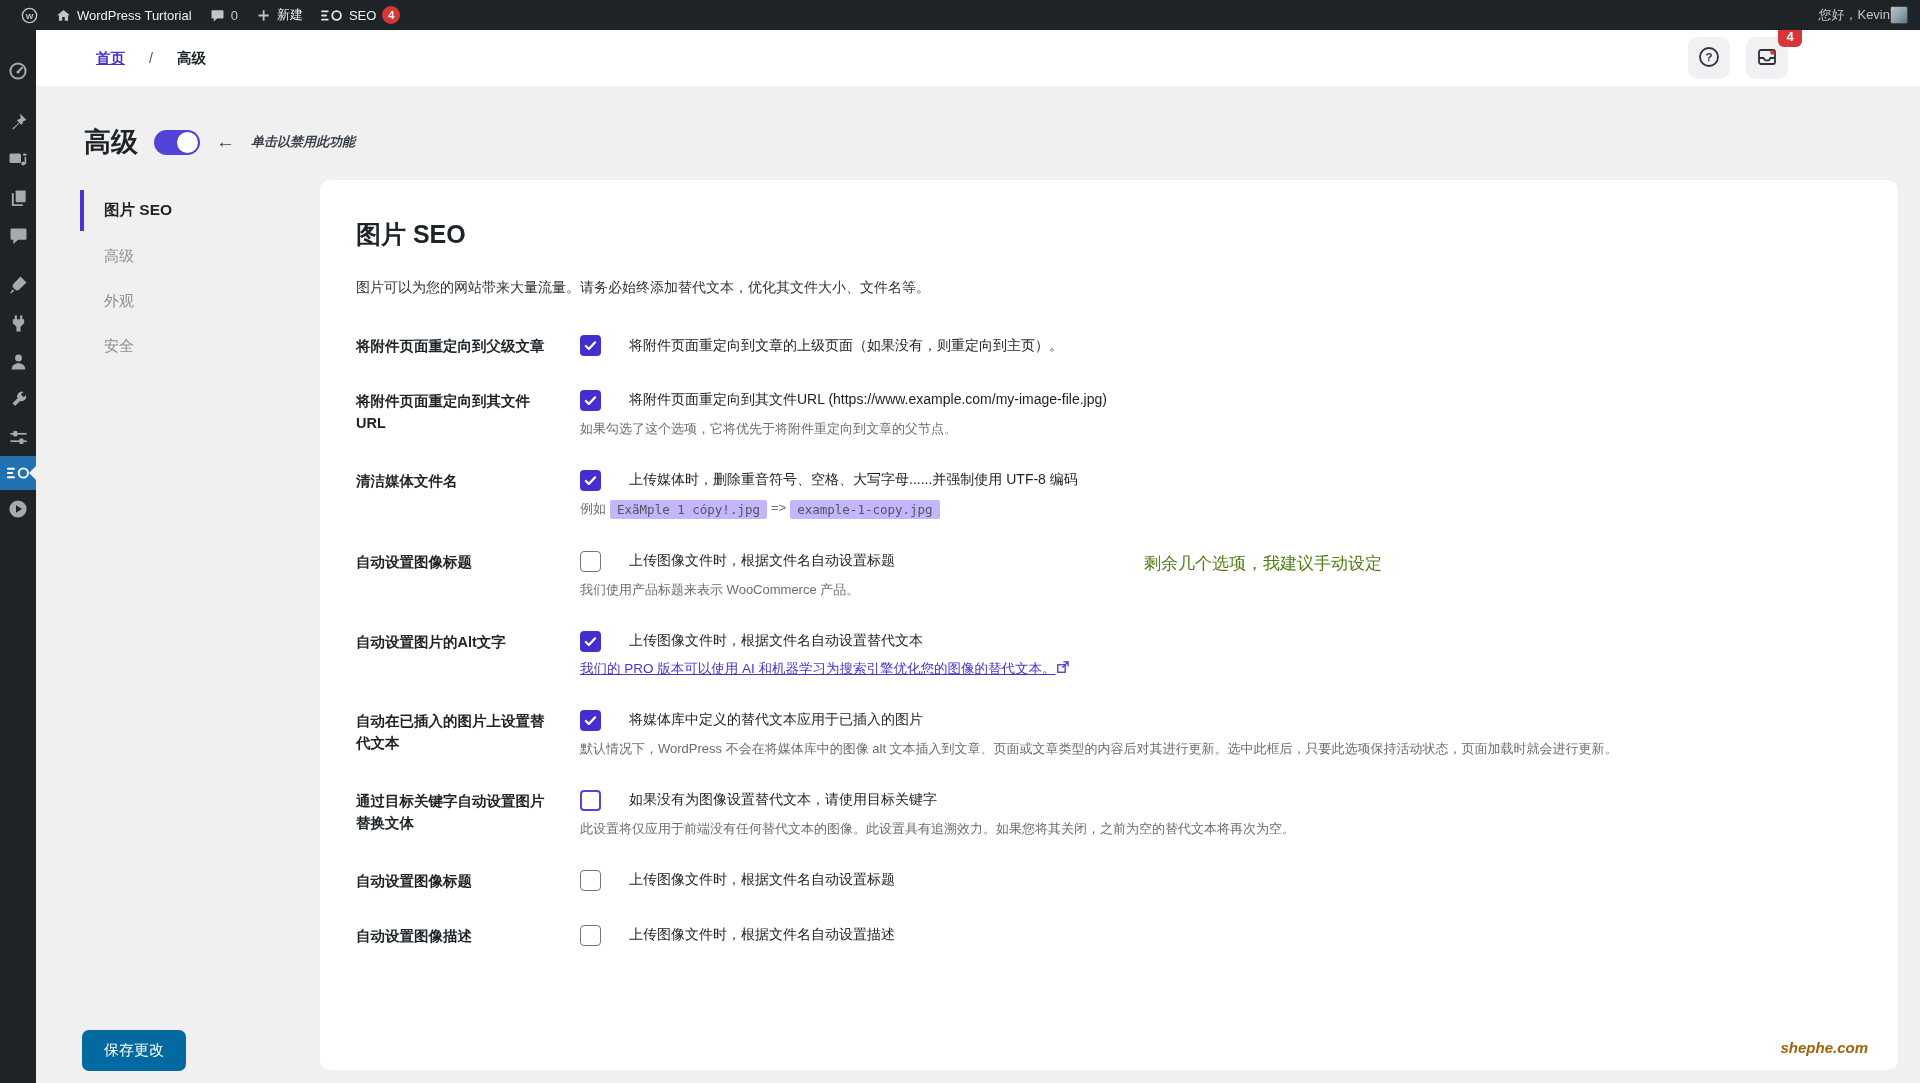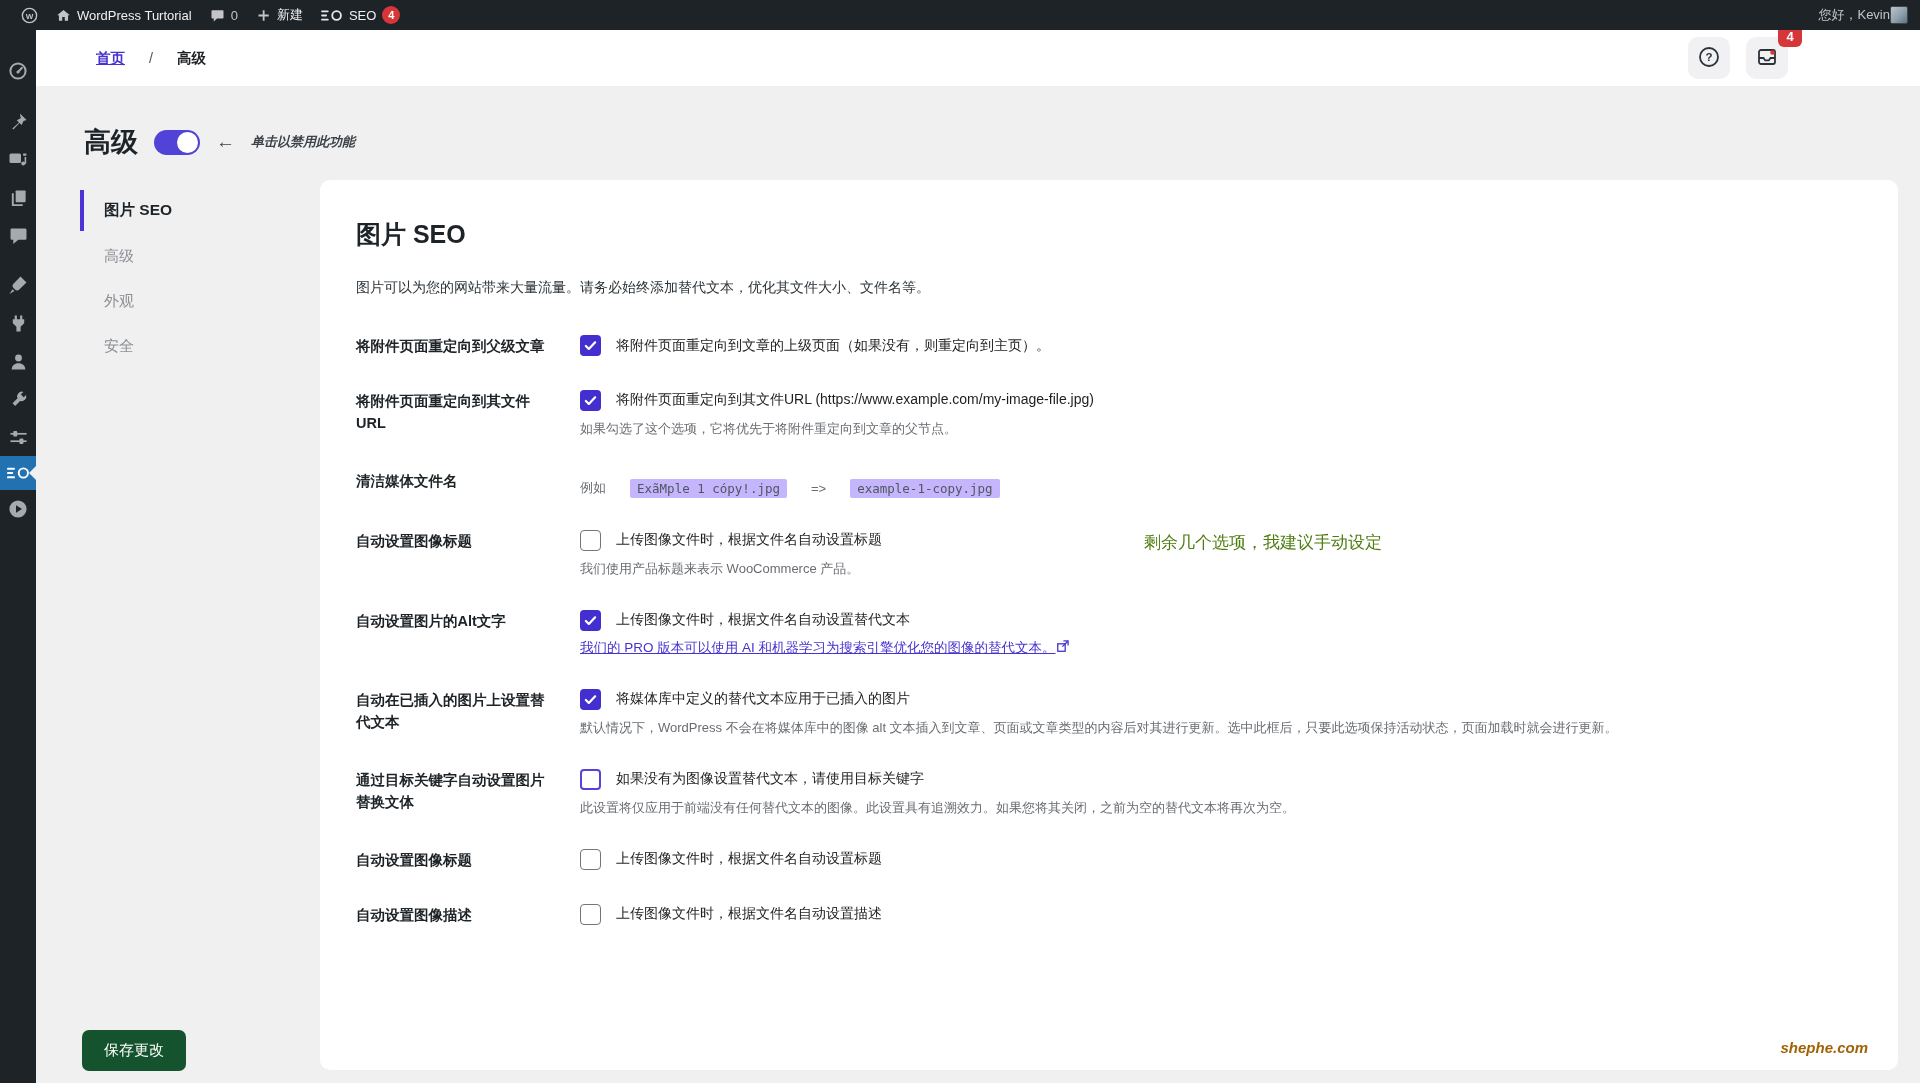--- a/index.html
+++ b/index.html
@@ -57,37 +57,37 @@
   .subnav-item { padding:10px 0 10px 20px; font-size:15px; color:#8c8f94; cursor:pointer; border-left:4px solid transparent; margin-bottom:6px; }
   .subnav-item.active { color:#1d2327; font-weight:bold; border-left:4px solid #4b33d6; font-size:15.5px; }
   .card { flex:1; margin-right:22px; background:#fff; border-radius:10px; padding:38px 40px 28px 36px;
     height:890px; position:relative; overflow:hidden; }
   .card-title { font-size:25px; font-weight:bold; margin:0 0 28px 0; }
   .card-desc { font-size:14px; color:#2c3338; margin-bottom:38px;margin-top:12px; }
   
   .srow { display:flex; margin-bottom:32px; position:relative; }
   .srow-label { width:196px; margin-right:28px; flex:none; font-size:14.5px; font-weight:bold; line-height:1.5; padding-top:1px; color:#1d2327; }
   .srow-ctl { flex:1; min-width:0; }
-  .check-line { display:flex; align-items:center; gap:15px; }
+  .check-line { display:flex; align-items:center; gap:28px; }
   .cbx { width:21px; height:21px; border-radius:4px; flex:none; cursor:pointer;
     display:flex; align-items:center; justify-content:center; background:#fff; border:1.5px solid #757575; }
   .cbx.checked { background:#432fd0; border:none; }
   .cbx.focusring { border:2px solid #5443dd; }
   .cbx svg { display:none; }
   .cbx.checked svg { display:block; }
   .check-text { font-size:14px; color:#1e1e1e; }
   .srow-note { margin-top:9px; font-size:13px; color:#696c71; }
-  .example-line { margin-top:9px; display:flex; align-items:center; gap:24px; font-size:13px; color:#696c71; }
+  .example-line { margin-top:9px; display:flex; align-items:flex-start; gap:4px; font-size:13px; color:#696c71; }
   .code { background:#c4b5fd; color:#50575e; font-family:"DejaVu Sans Mono","Liberation Mono",monospace;
     font-size:12.5px; padding:2px 7px; border-radius:2px; }
   .link-line { margin-top:8px; display:flex; align-items:center; }
   .pro-link { font-size:13.5px; color:#4733cf; text-decoration:underline; cursor:pointer; }
   .annotation { position:absolute; left:788px; top:1px; font-size:17px; color:#4d7c0f; white-space:nowrap; }
   
-  .save-btn { position:absolute; left:46px; top:1000px; background:#14532d; color:#fff; border:none;
+  .save-btn { position:absolute; left:46px; top:1000px; background:#0369a1; color:#fff; border:none;
     border-radius:7px; padding:11px 22px; font-size:15px; cursor:pointer; font-family:inherit; }
   .watermark { position:absolute; right:30px; bottom:14px; font-size:15px; font-weight:bold; font-style:italic; color:#a16207; }
 </style>
 </head>
 <body>
 
 <div class="adminbar">
   <div class="ab-item">
     <span class="ab-icon">
       <svg width="17" height="17" viewBox="0 0 20 20">
@@ -303,20 +303,28 @@
       </div>
       <div class="srow-note">如果勾选了这个选项，它将优先于将附件重定向到文章的父节点。</div>
 
     </div>
 
   </div>
 
   <div class="srow">
     <div class="srow-label">清洁媒体文件名</div>
     <div class="srow-ctl">
+      <div class="check-line">
+        <span class="cbx checked">
+          <svg width="13" height="13" viewBox="0 0 14 14">
+                      <path d="M2 7.5l3.2 3.2L12 3.6" fill="none" stroke="#fff" stroke-width="2.4" stroke-linecap="round" stroke-linejoin="round"></path>
+                    </svg>
+        </span>
+        <span class="check-text">上传媒体时，删除重音符号、空格、大写字母......并强制使用 UTF-8 编码</span>
+      </div>
 
       <div class="example-line">
         <span>例如</span>
         <span class="code">ExãMple 1 cópy!.jpg</span>
         <span>=&gt;</span>
         <span class="code">example-1-copy.jpg</span>
       </div>
 
     </div>
 

